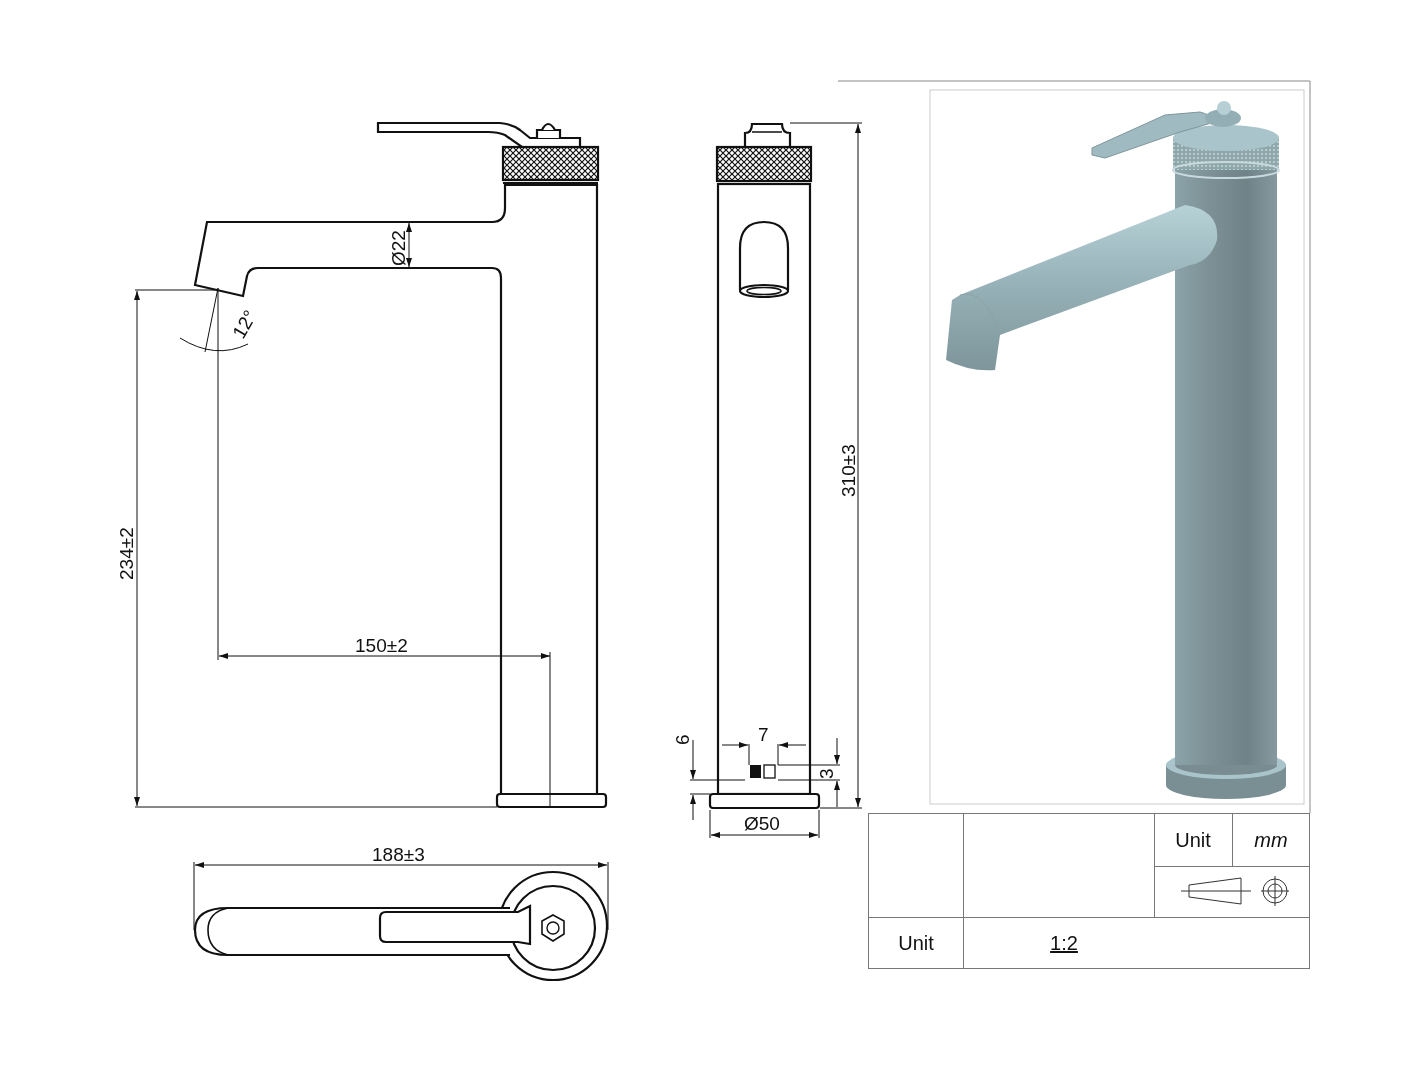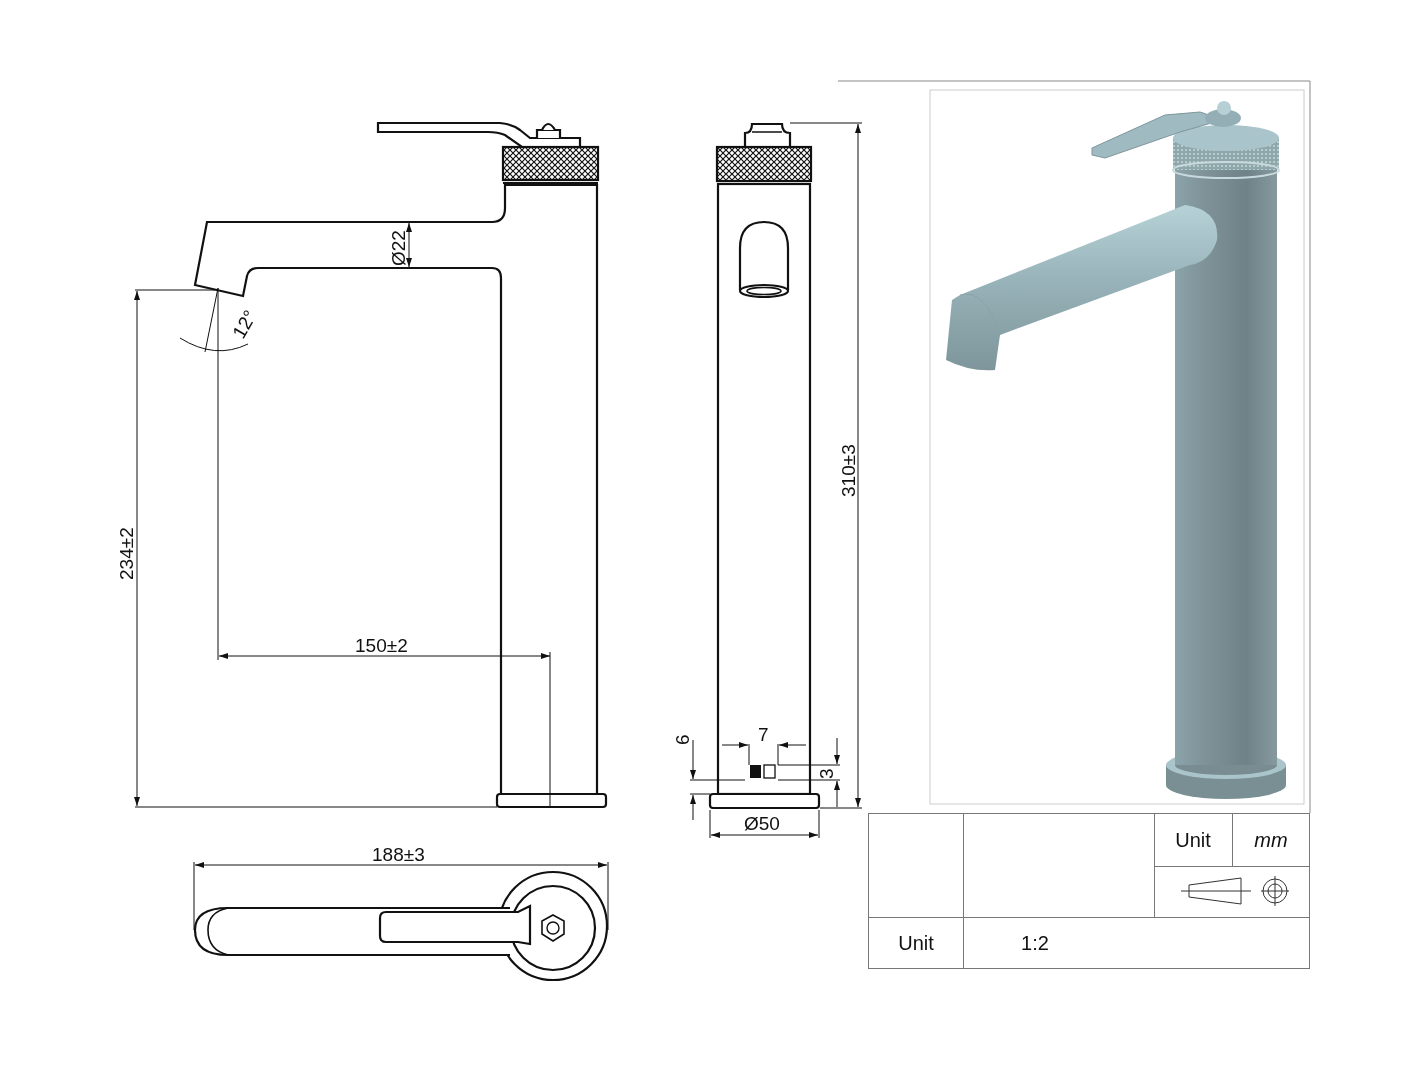--- a/index.html
+++ b/index.html
@@ -182,14 +182,14 @@
         <polygon points="22,13 74,6 74,32 22,25"></polygon>
         <line x1="14" y1="19" x2="84" y2="19"></line>
         <circle cx="108" cy="19" r="12"></circle>
         <circle cx="108" cy="19" r="7"></circle>
         <line x1="94" y1="19" x2="122" y2="19"></line>
         <line x1="108" y1="4" x2="108" y2="34"></line>
       </g>
     </svg>
   </div>
   <div class="cell" style="left:0; top:104px; width:94px; height:50px;">Unit</div>
-  <div class="cell" style="left:136px; top:104px; width:60px; height:50px;">1:2</div>
+  <div class="cell" style="left:165px; top:104px; width:60px; height:50px;text-decoration:underline;">1:2</div>
 </div>
 
 </body></html>

